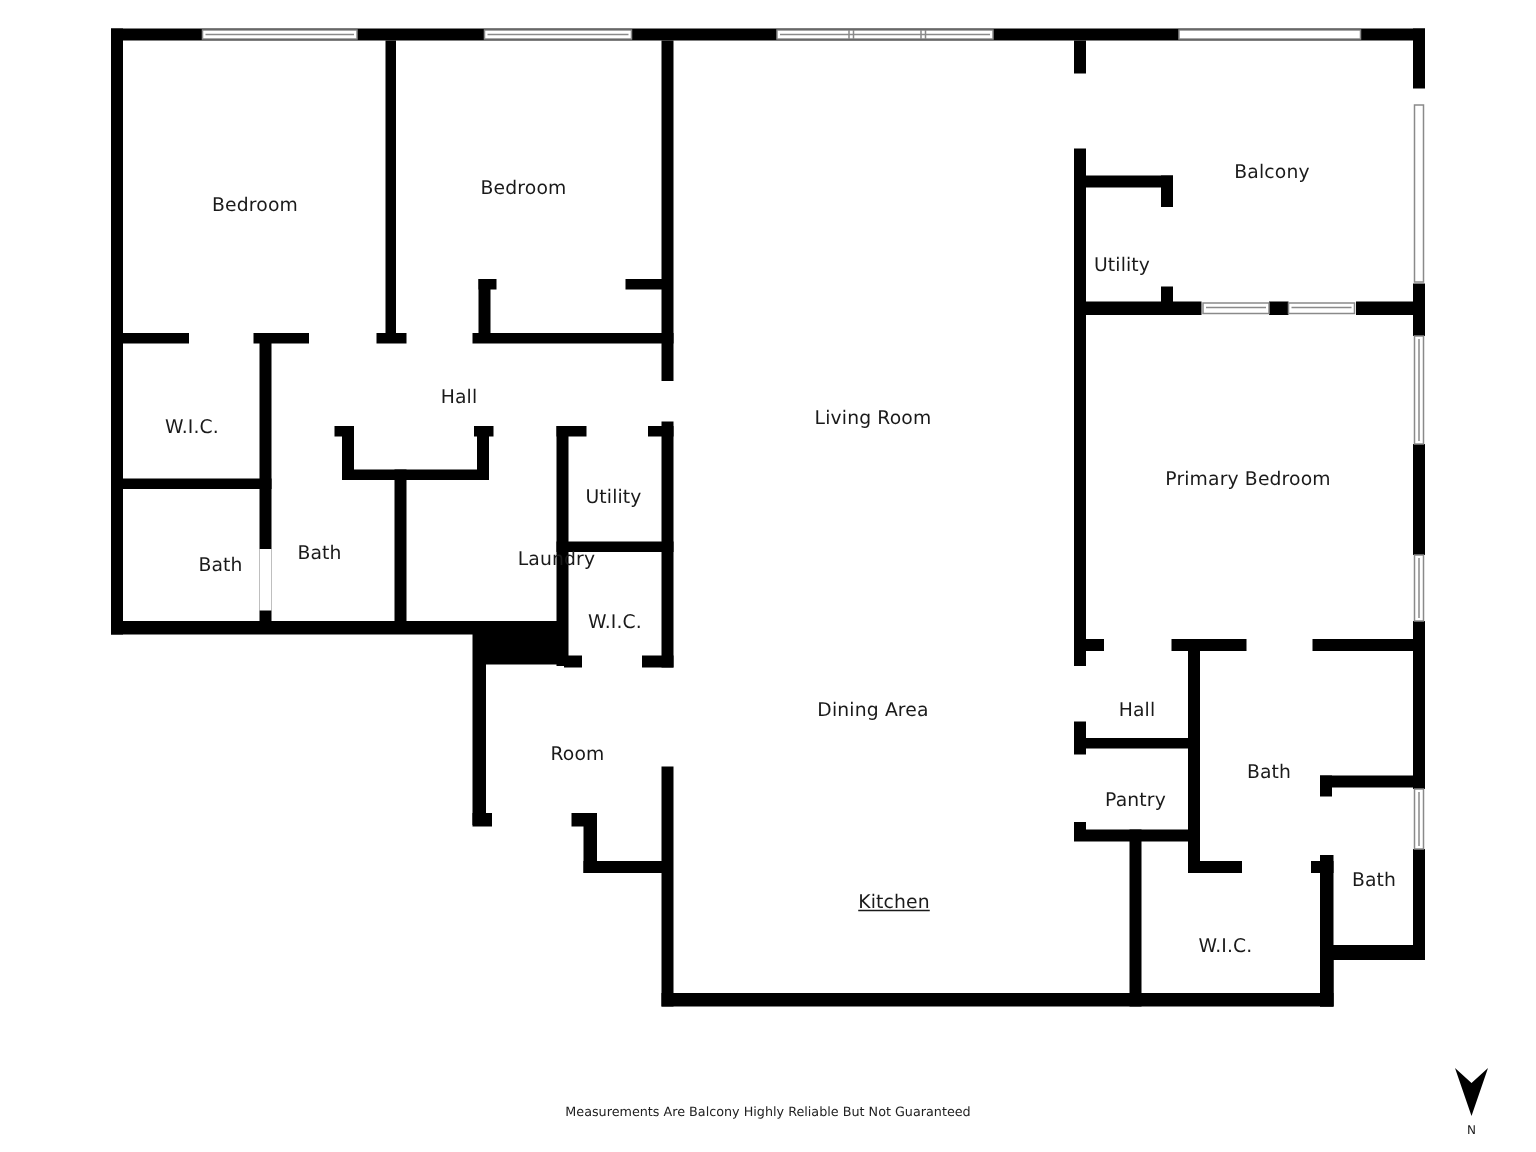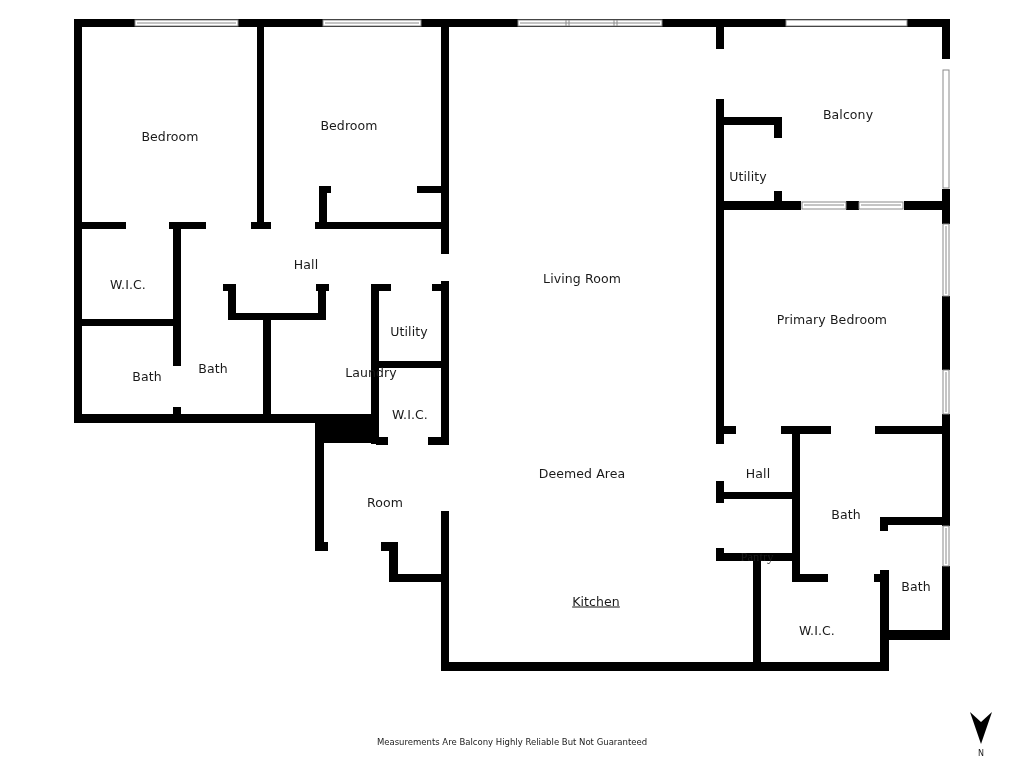--- a/index.html
+++ b/index.html
@@ -158,25 +158,25 @@
   <div class="room-label" style="left:848px;top:114px;">Balcony</div>
   <div class="room-label" style="left:748px;top:176px;">Utility</div>
   <div class="room-label" style="left:128px;top:284px;">W.I.C.</div>
   <div class="room-label" style="left:306px;top:264px;">Hall</div>
   <div class="room-label" style="left:147px;top:376px;">Bath</div>
   <div class="room-label" style="left:213px;top:368px;">Bath</div>
   <div class="room-label" style="left:324px;top:372px;margin-left:47px;">Laundry</div>
   <div class="room-label" style="left:409px;top:331px;">Utility</div>
   <div class="room-label" style="left:410px;top:414px;">W.I.C.</div>
   <div class="room-label" style="left:832px;top:319px;">Primary Bedroom</div>
-  <div class="room-label" style="left:582px;top:473px;">Deemed Area</div>
+  <div class="room-label" style="left:582px;top:473px;">Dining Area</div>
   <div class="room-label" style="left:385px;top:502px;">Room</div>
   <div class="room-label" style="left:758px;top:473px;">Hall</div>
   <div class="room-label" style="left:846px;top:514px;">Bath</div>
-  <div class="room-label" style="left:757px;top:557px;font-family:Liberation Serif, serif;">Pantry</div>
+  <div class="room-label" style="left:757px;top:533px;">Pantry</div>
   <div class="room-label" style="left:916px;top:586px;">Bath</div>
   <div class="room-label" style="left:596px;top:601px;text-decoration:underline;">Kitchen</div>
   <div class="room-label" style="left:817px;top:630px;">W.I.C.</div>
 </div>
 
 <div class="disclaimer">Measurements Are Balcony Highly Reliable But Not Guaranteed</div>
 
 <svg class="north" viewBox="0 0 30 50" xmlns="http://www.w3.org/2000/svg">
   <polygon points="4,2 15,12 26,2 15,34" fill="#000"></polygon>
 </svg>

